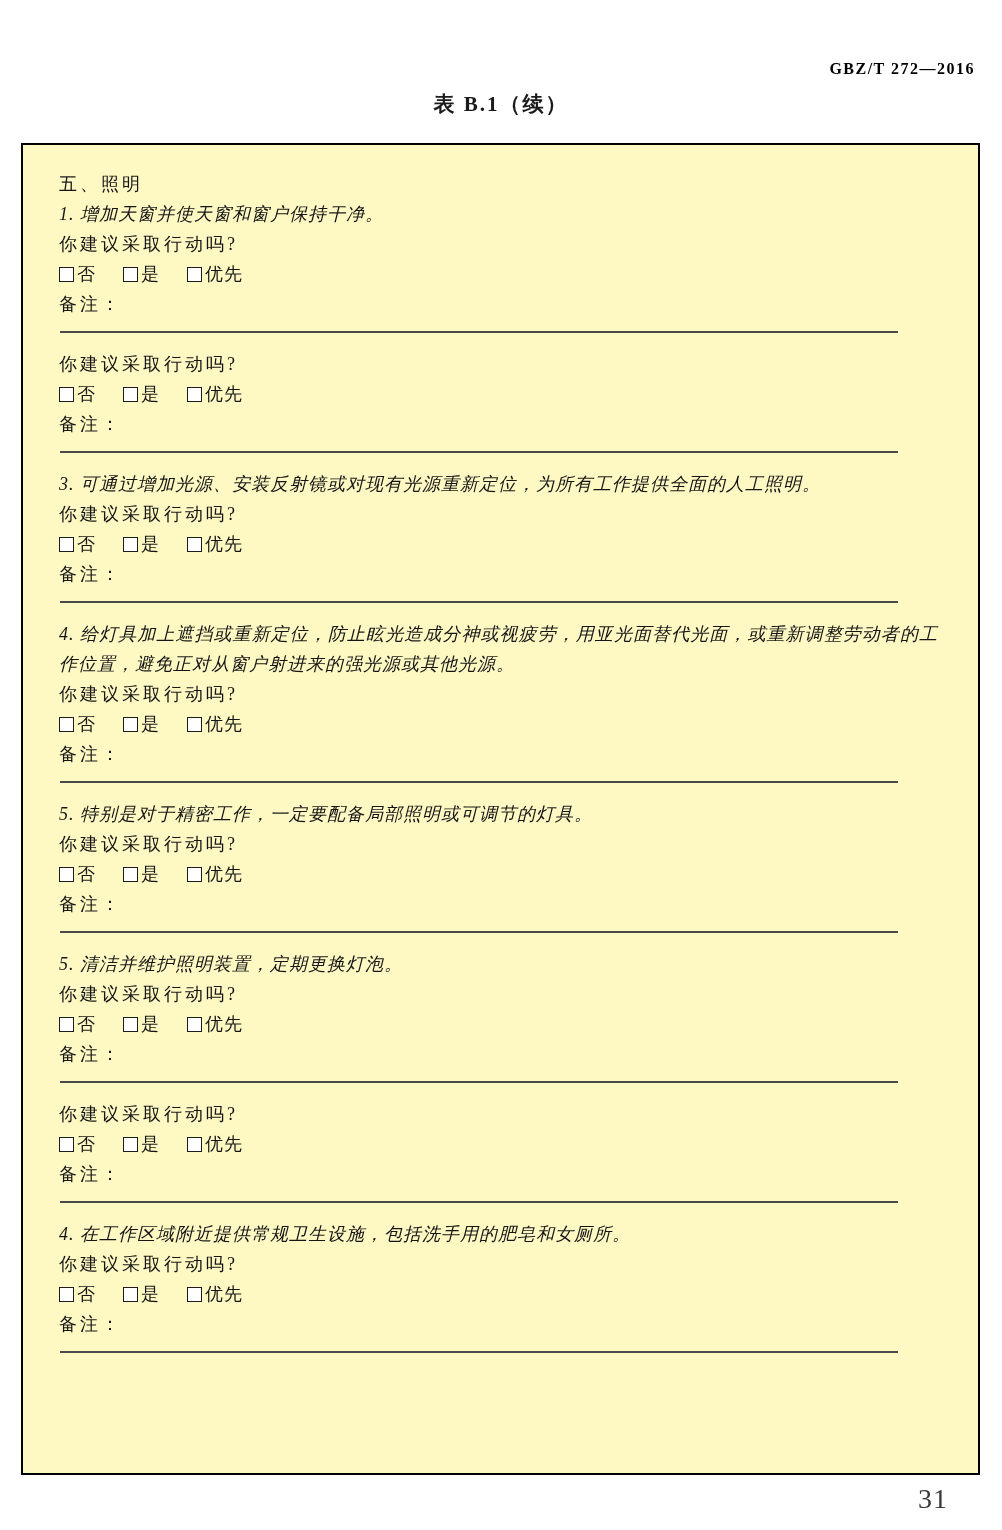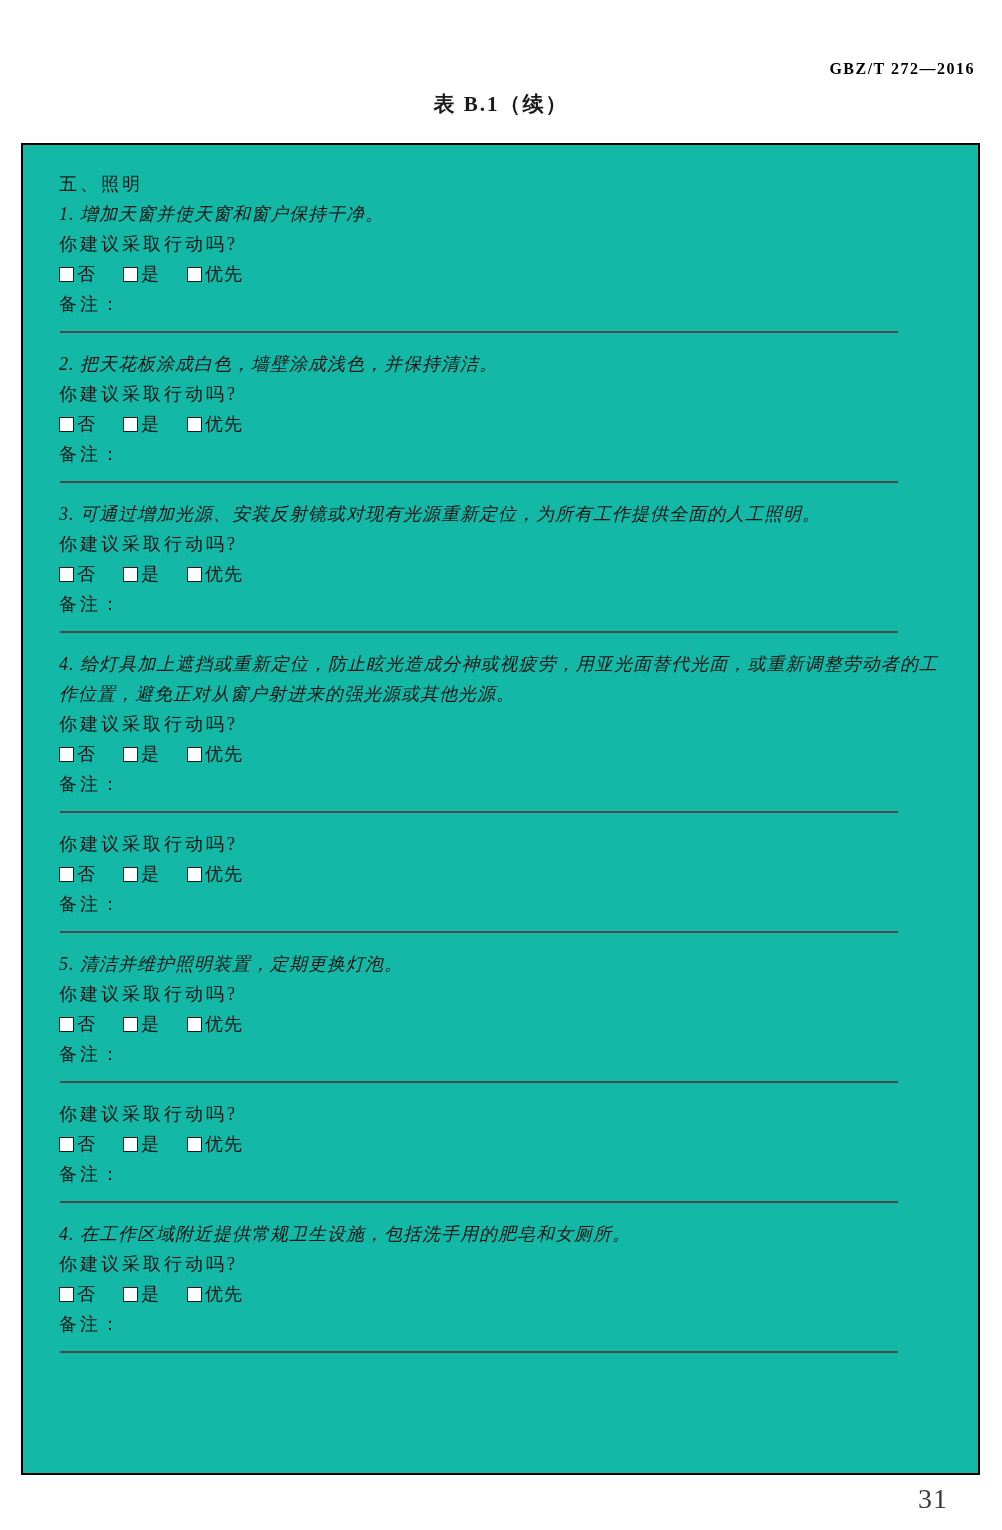--- a/index.html
+++ b/index.html
@@ -38,21 +38,21 @@
   }
   .form-frame {
     position: absolute;
     left: 21px;
     top: 143px;
     width: 959px;
     height: 1332px;
     border: 2px solid #000000;
     box-sizing: border-box;
     padding: 24px 40px 0 36px;
-    background: #14b8a6;
+    background: #fef9c3;
   }
   .item-block p {
     margin: 0;
     font-size: 18px;
     line-height: 30px;
     color: #151515;
   }
   .section-header {
     letter-spacing: 3px;
   }
@@ -128,21 +128,20 @@
         <span class="checkbox"></span>
         <span>优先</span>
       </span>
         </div>
     <p class="remark">备注：</p>
     <div class="separator"></div>
   </div>
 
   <div class="item-block">
 
-    <p class="question">2. 把天花板涂成白色，墙壁涂成浅色，并保持清洁。</p>
     <p class="prompt">你建议采取行动吗?</p>
     <div class="options-row">
 
     <span class="option">
         <span class="checkbox"></span>
         <span>否</span>
       </span>
           <span class="option">
         <span class="checkbox"></span>
         <span>是</span>
@@ -197,20 +196,21 @@
         <span class="checkbox"></span>
         <span>优先</span>
       </span>
         </div>
     <p class="remark">备注：</p>
     <div class="separator"></div>
   </div>
 
   <div class="item-block">
 
+    <p class="question">5. 特别是对于精密工作，一定要配备局部照明或可调节的灯具。</p>
     <p class="prompt">你建议采取行动吗?</p>
     <div class="options-row">
 
     <span class="option">
         <span class="checkbox"></span>
         <span>否</span>
       </span>
           <span class="option">
         <span class="checkbox"></span>
         <span>是</span>

